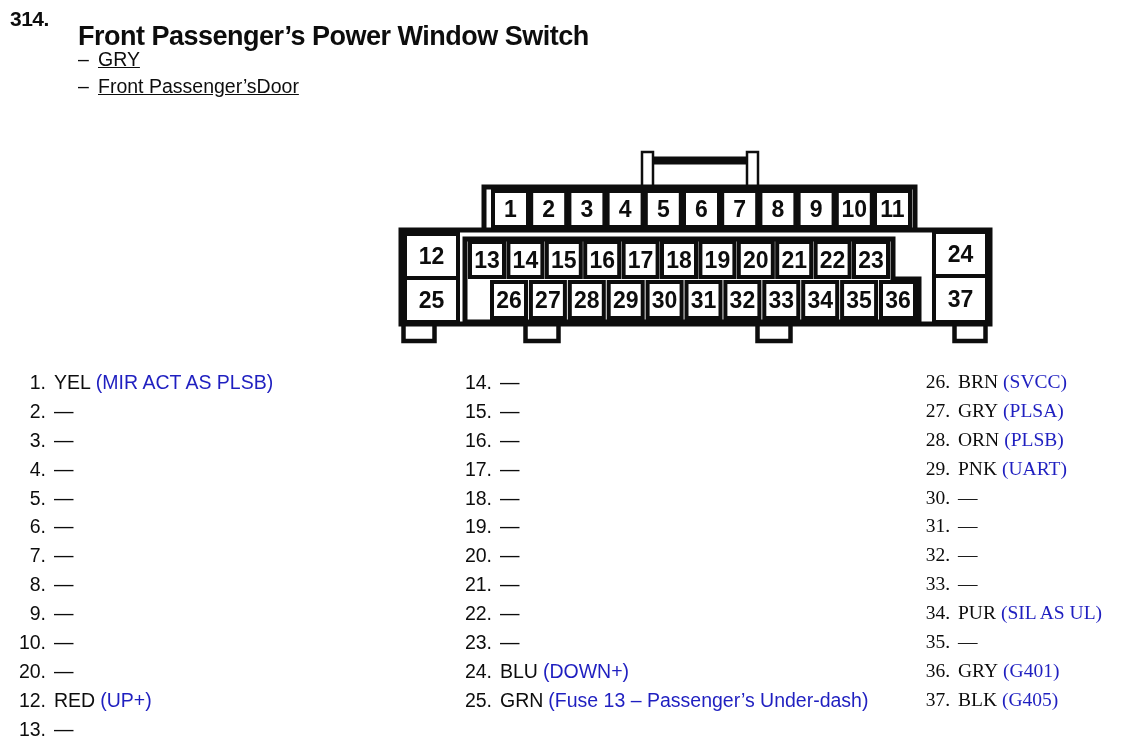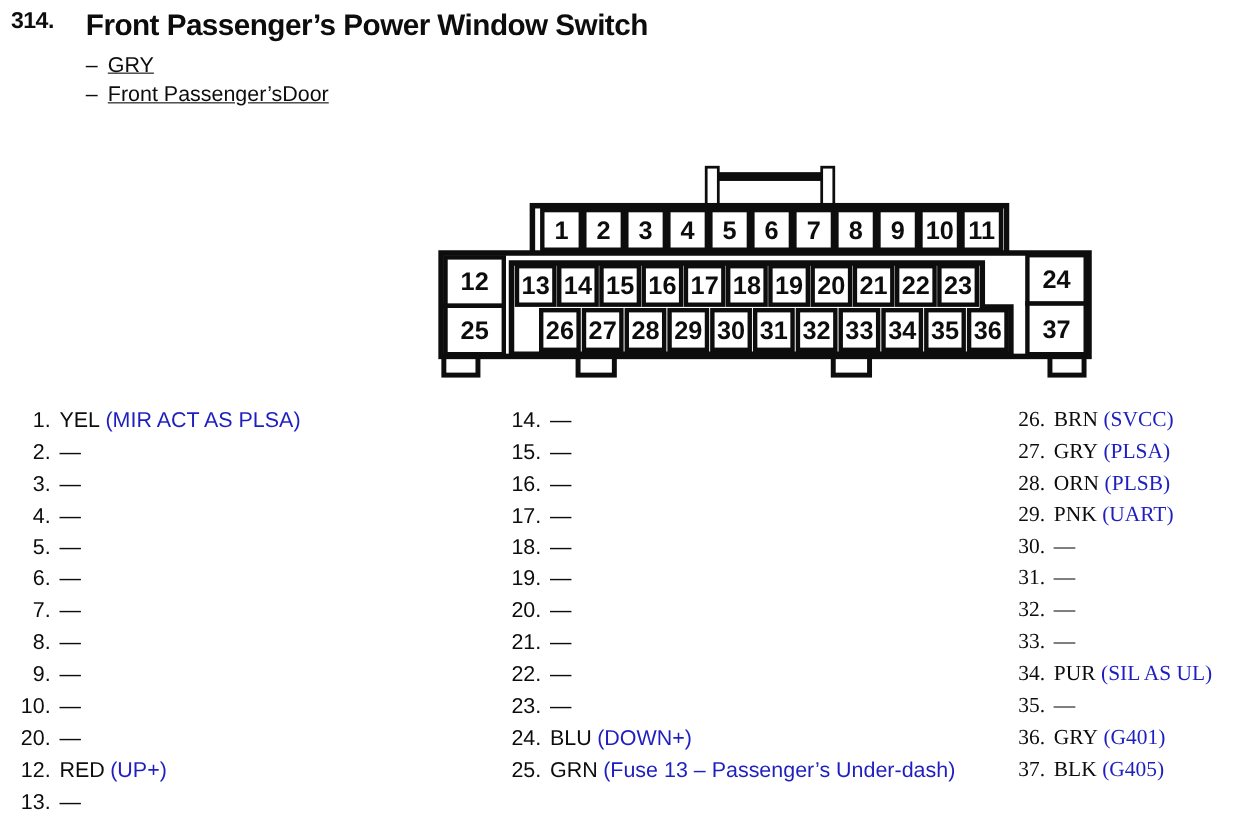--- a/index.html
+++ b/index.html
@@ -5,21 +5,21 @@
   :root{ --note-blue:#1f1fc0; --ink:#0d0d0d; }
   html,body{margin:0;padding:0;}
   body{
     width:1135px;height:750px;background:#ffffff;position:relative;overflow:hidden;
     font-family:"Liberation Sans",sans-serif;color:var(--ink);
   }
   .hdr-item{
     position:absolute;left:10px;top:7px;font-size:21px;font-weight:bold;letter-spacing:-0.5px;
   }
   .hdr-title{
-    position:absolute;left:78px;top:8px;font-size:27px;font-weight:bold;letter-spacing:-0.5px;white-space:nowrap;
+    position:absolute;left:78px;top:21px;font-size:27px;font-weight:bold;letter-spacing:-0.5px;white-space:nowrap;
   }
   .hdr-subs{
     position:absolute;left:78px;top:46px;font-size:19.5px;line-height:27.4px;text-decoration:underline;
   }
   .sub-line{white-space:nowrap;}
   .sub-dash{display:inline-block;min-width:12px;margin-right:8px;}
   .connector-wrap{position:absolute;left:398px;top:150px;width:596px;height:200px;}
   .shell{fill:#ffffff;stroke:var(--ink);stroke-width:5;}
   .foot{fill:#ffffff;stroke:var(--ink);stroke-width:4.5;}
   .post{fill:#ffffff;stroke:var(--ink);stroke-width:2.5;}
@@ -213,21 +213,21 @@
           <text x="562.5" y="157" class="cell-num">37</text>
         </g>
       </g>
   </svg>
 </div>
 
 <div class="pin-col" id="pin-col-0">
     <div class="pin-row">
       <span class="pin-num">1.</span>
       <span class="pin-wire">YEL</span>
-      <span class="pin-note">(MIR ACT AS PLSA)</span>
+      <span class="pin-note">(MIR ACT AS PLSB)</span>
     </div>
     <div class="pin-row">
       <span class="pin-num">2.</span>
       <span class="pin-wire">—</span>
     </div>
     <div class="pin-row">
       <span class="pin-num">3.</span>
       <span class="pin-wire">—</span>
     </div>
     <div class="pin-row">

